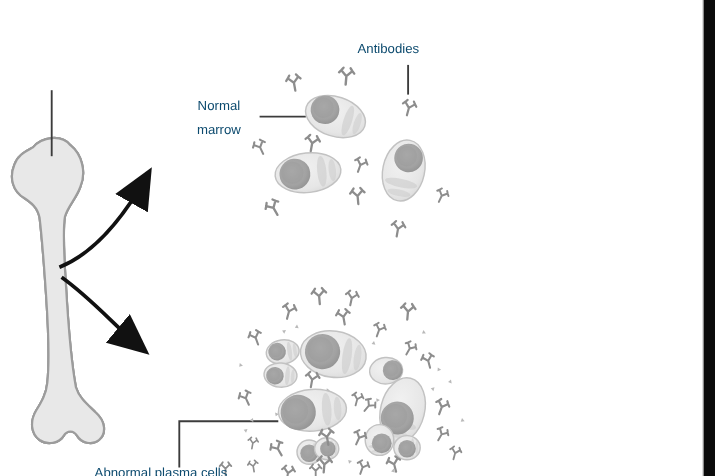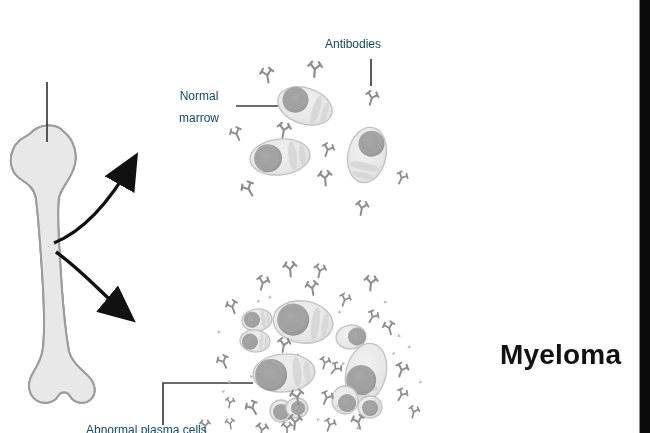--- a/index.html
+++ b/index.html
@@ -321,18 +321,17 @@
         </g>
       </g>
   </svg>
 
 
   <div class="lbl lbl-plasma" style="left:159px;top:85px;"><span>Normal</span><br><span>marrow</span></div>
 
   <div class="lbl" style="left:325px;top:33px;">Antibodies</div>
 
 
-  <div class="lbl lbl-big" style="left:500px;top:344px;">Myeloma</div>
 
   <div class="lbl" style="left:86px;top:419px;">Abnormal plasma cells</div>
 
   <div class="right-bar" id="right-bar" style="left: 639px; width: 11px; background: rgb(11, 11, 11);"></div>
 </div>
 
 </body></html>

